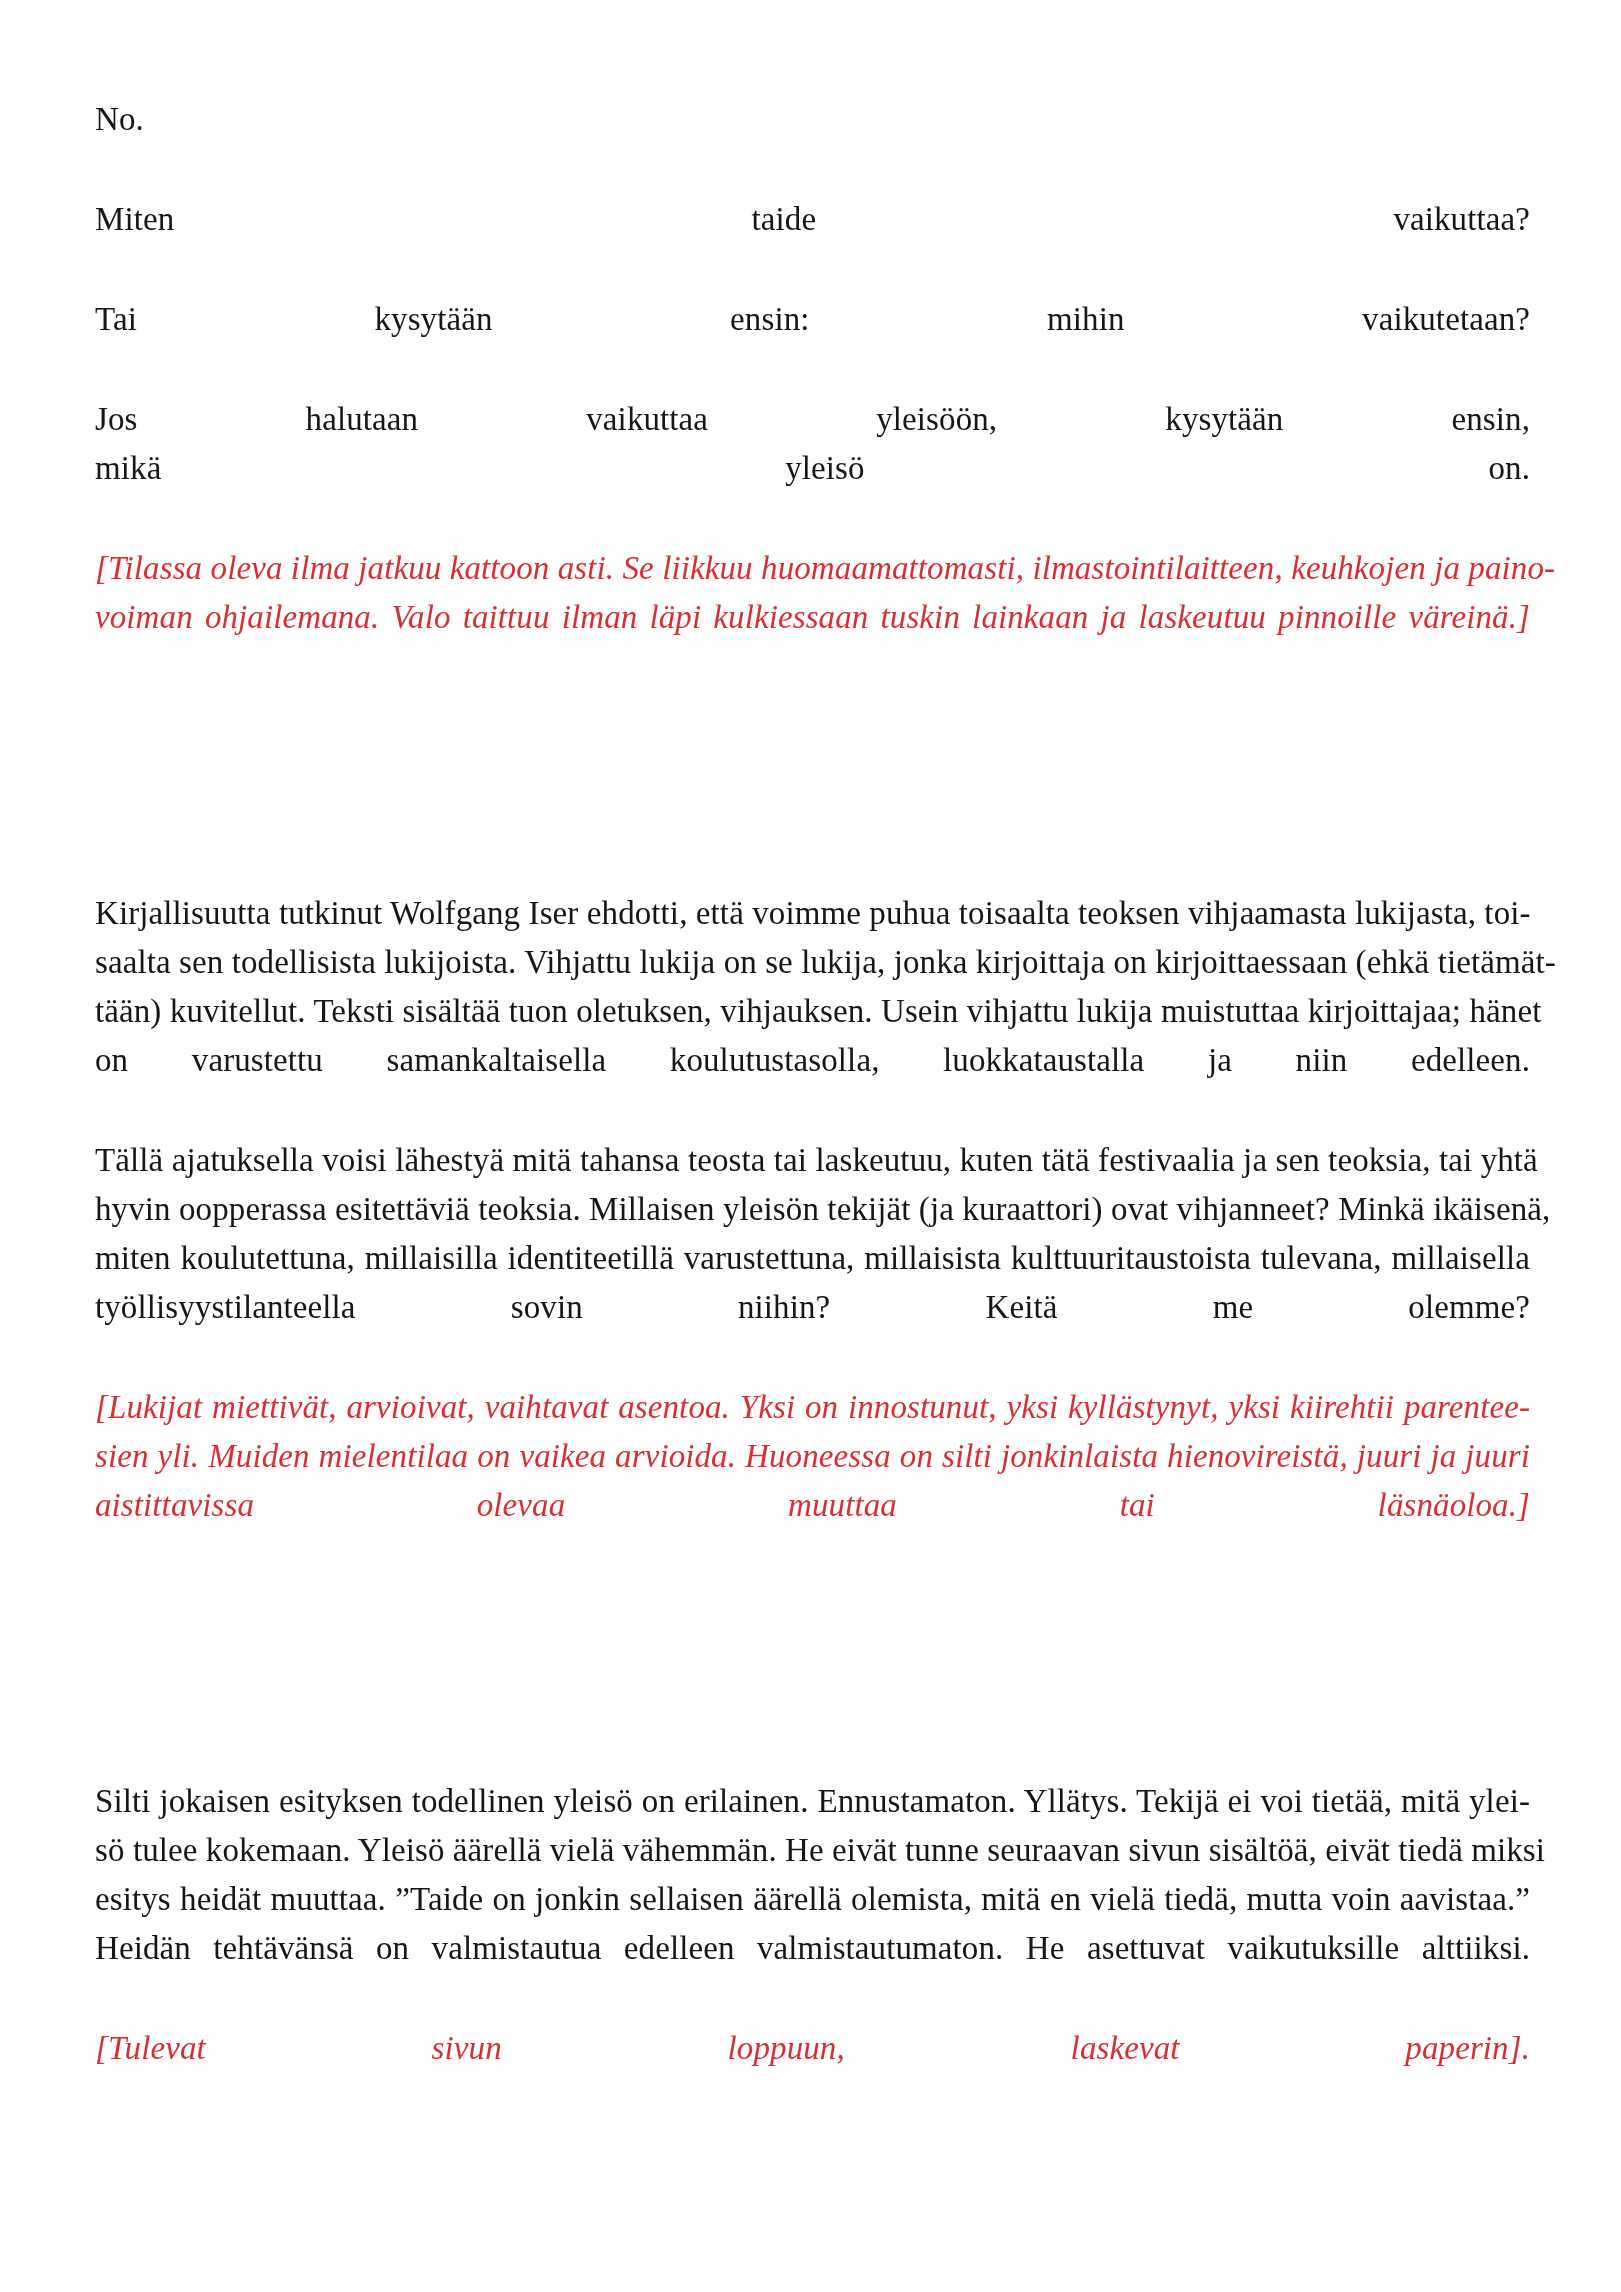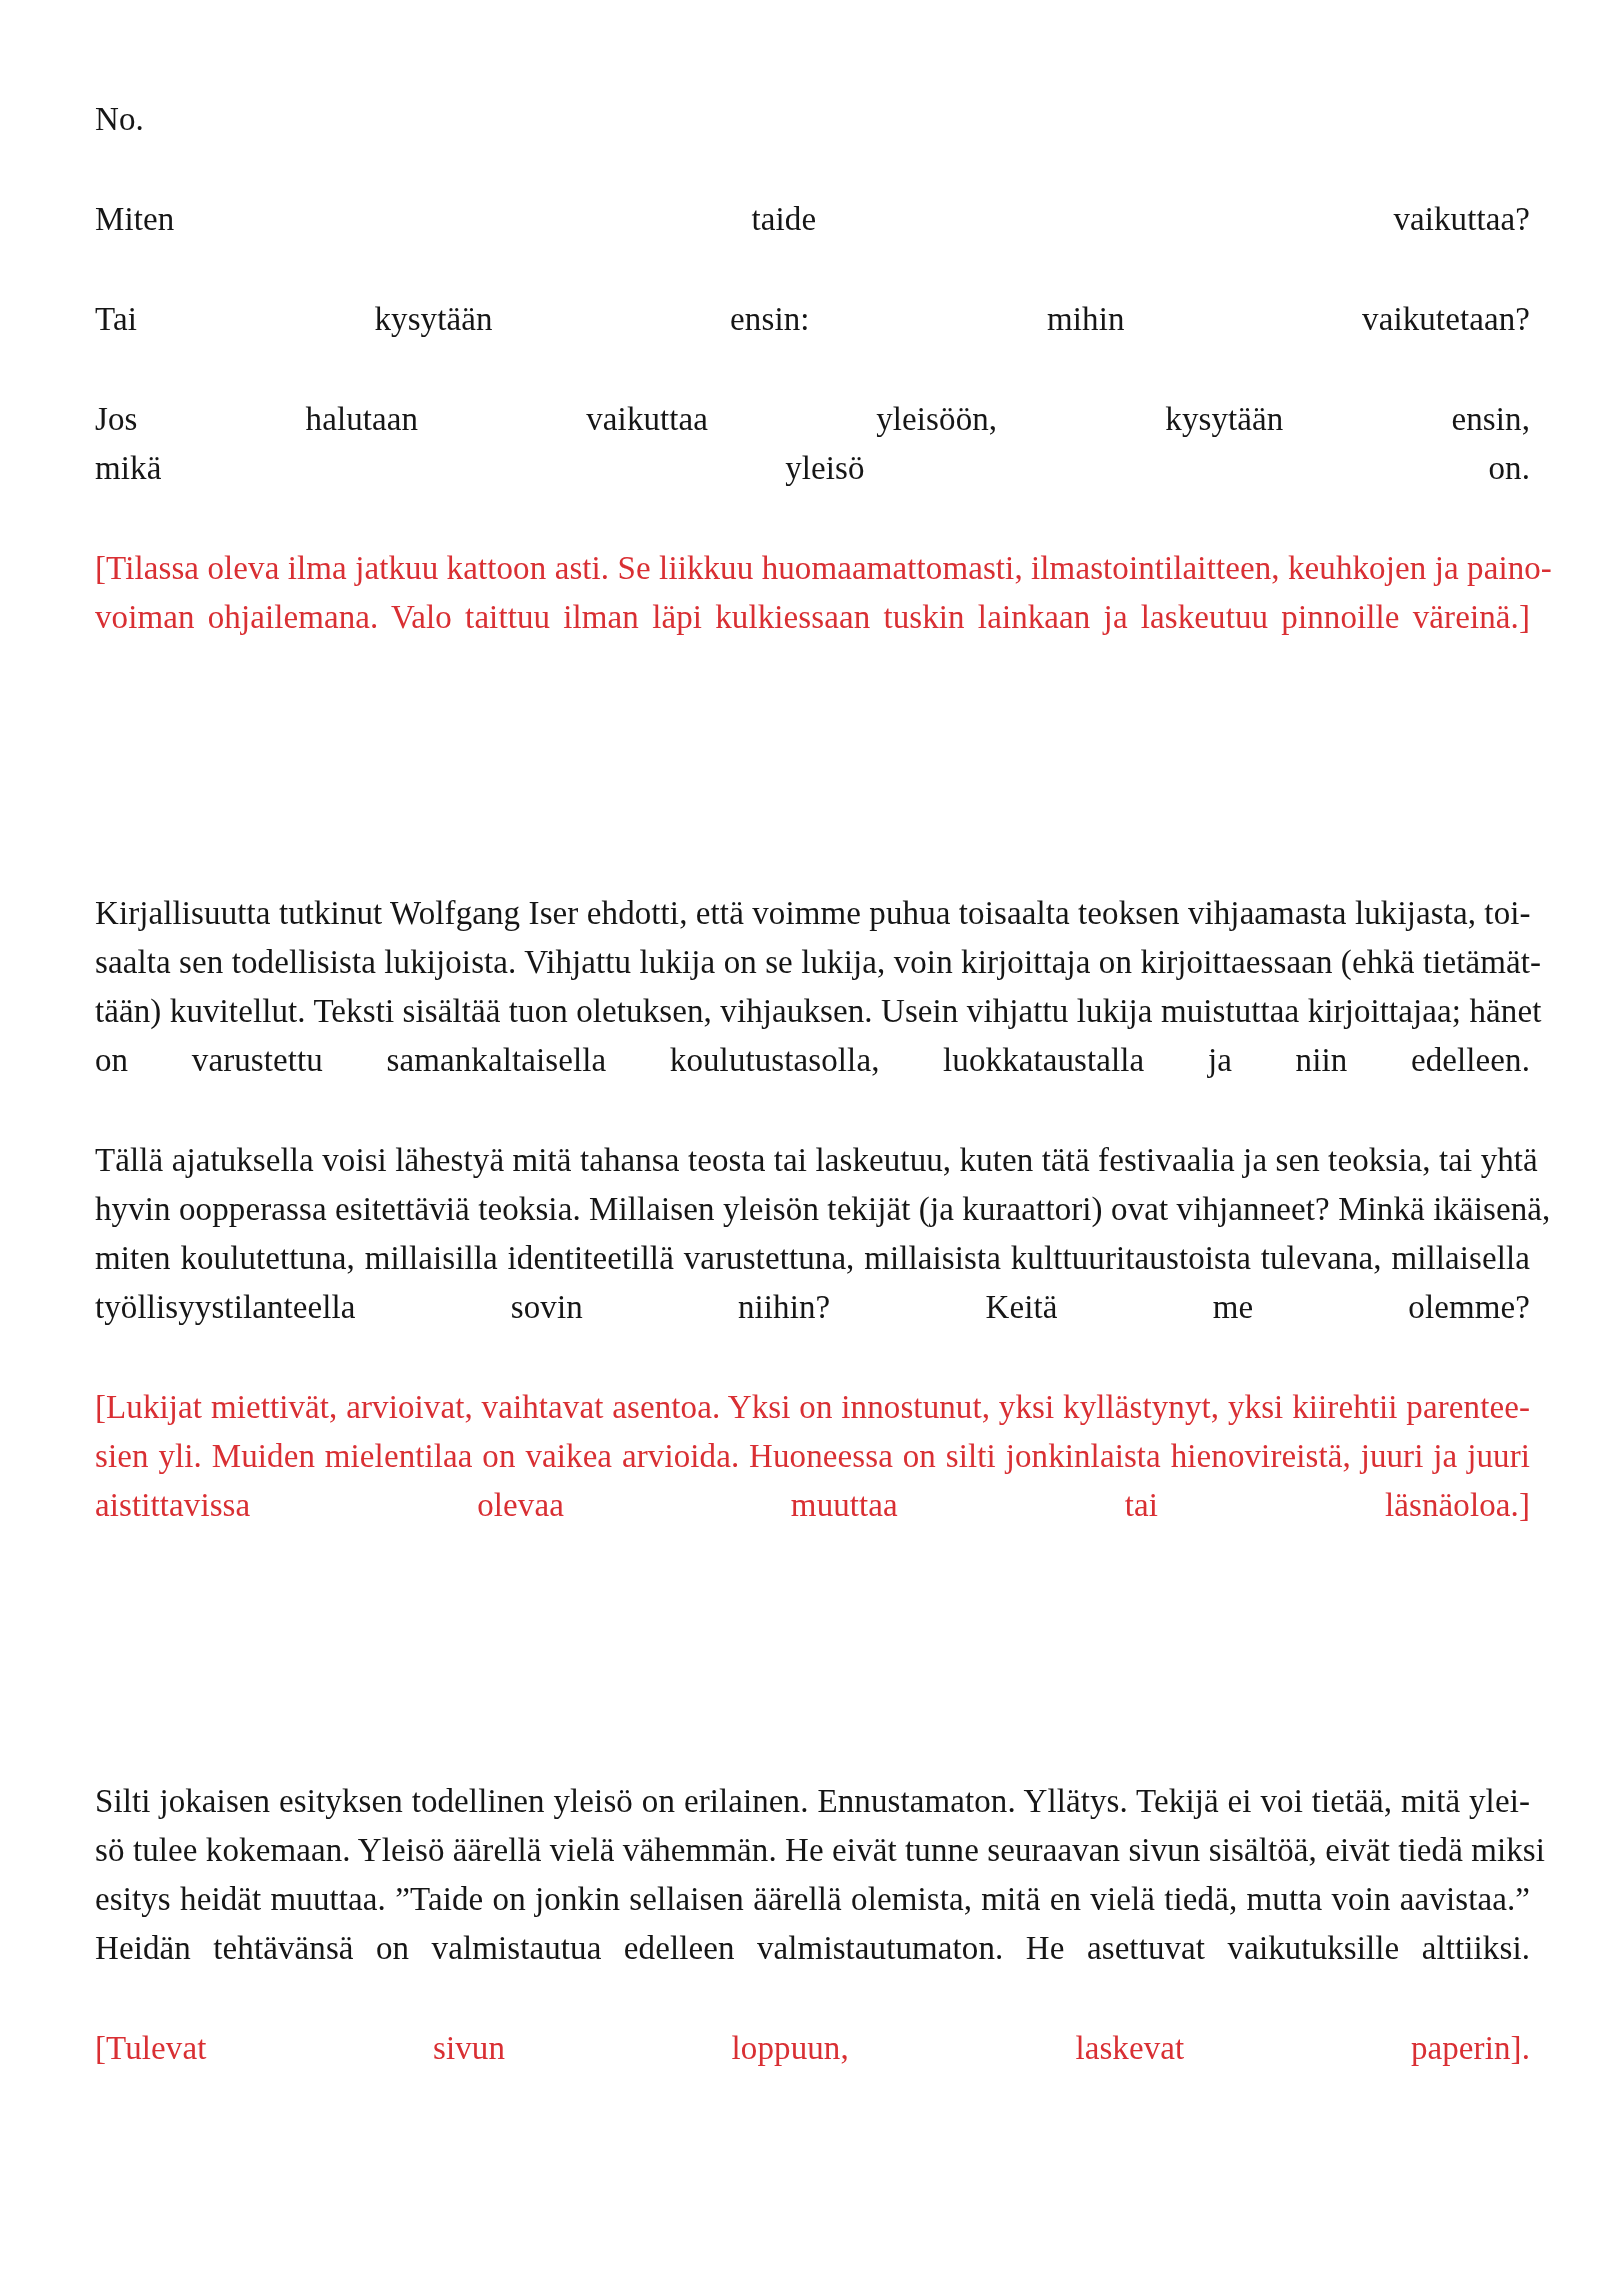--- a/index.html
+++ b/index.html
@@ -28,20 +28,21 @@
   .para {
     margin: 0 0 51px 0;
     font-family: "Liberation Serif", "DejaVu Serif", serif;
     font-size: 33px;
     line-height: 49px;
     color: var(--ink);
     letter-spacing: 0.1px;
   }
   .para.red {
     color: var(--red);
+    font-style: italic;
   }
   .para.big-break {
     margin-bottom: 247px;
   }
   .line {
     display: block;
     white-space: nowrap;
   }
   .line.j {
     text-align: justify;
@@ -67,21 +68,21 @@
       <p class="para">
         <span class="line j"><span>Jos halutaan vaikuttaa yleisöön, kysytään ensin,</span></span>
         <span class="line j"><span>mikä yleisö on.</span></span>
       </p>
       <p class="para red big-break">
         <span class="line j"><span>[Tilassa oleva ilma jatkuu kattoon asti. Se liikkuu huomaamattomasti, ilmastointilaitteen, keuhkojen ja paino-</span></span>
         <span class="line j"><span>voiman ohjailemana. Valo taittuu ilman läpi kulkiessaan tuskin lainkaan ja laskeutuu pinnoille väreinä.]</span></span>
       </p>
       <p class="para">
         <span class="line j"><span>Kirjallisuutta tutkinut Wolfgang Iser ehdotti, että voimme puhua toisaalta teoksen </span><span class="em">vihjaamasta lukijasta,</span><span> toi-</span></span>
-        <span class="line j"><span>saalta sen </span><span class="em">todellisista lukijoista.</span><span> Vihjattu lukija on se lukija, voin kirjoittaja on kirjoittaessaan (ehkä tietämät-</span></span>
+        <span class="line j"><span>saalta sen </span><span class="em">todellisista lukijoista.</span><span> Vihjattu lukija on se lukija, jonka kirjoittaja on kirjoittaessaan (ehkä tietämät-</span></span>
         <span class="line j"><span>tään) kuvitellut. Teksti sisältää tuon oletuksen, vihjauksen. Usein vihjattu lukija muistuttaa kirjoittajaa; hänet</span></span>
         <span class="line j"><span>on varustettu samankaltaisella koulutustasolla, luokkataustalla ja niin edelleen.</span></span>
       </p>
       <p class="para">
         <span class="line j"><span>Tällä ajatuksella voisi lähestyä mitä tahansa teosta tai laskeutuu, kuten tätä festivaalia ja sen teoksia, tai yhtä</span></span>
         <span class="line j"><span>hyvin oopperassa esitettäviä teoksia. Millaisen yleisön tekijät (ja kuraattori) ovat vihjanneet? Minkä ikäisenä,</span></span>
         <span class="line j"><span>miten koulutettuna, millaisilla identiteetillä varustettuna, millaisista kulttuuritaustoista tulevana, millaisella</span></span>
         <span class="line j"><span>työllisyystilanteella sovin niihin? Keitä me olemme?</span></span>
       </p>
       <p class="para red big-break">

